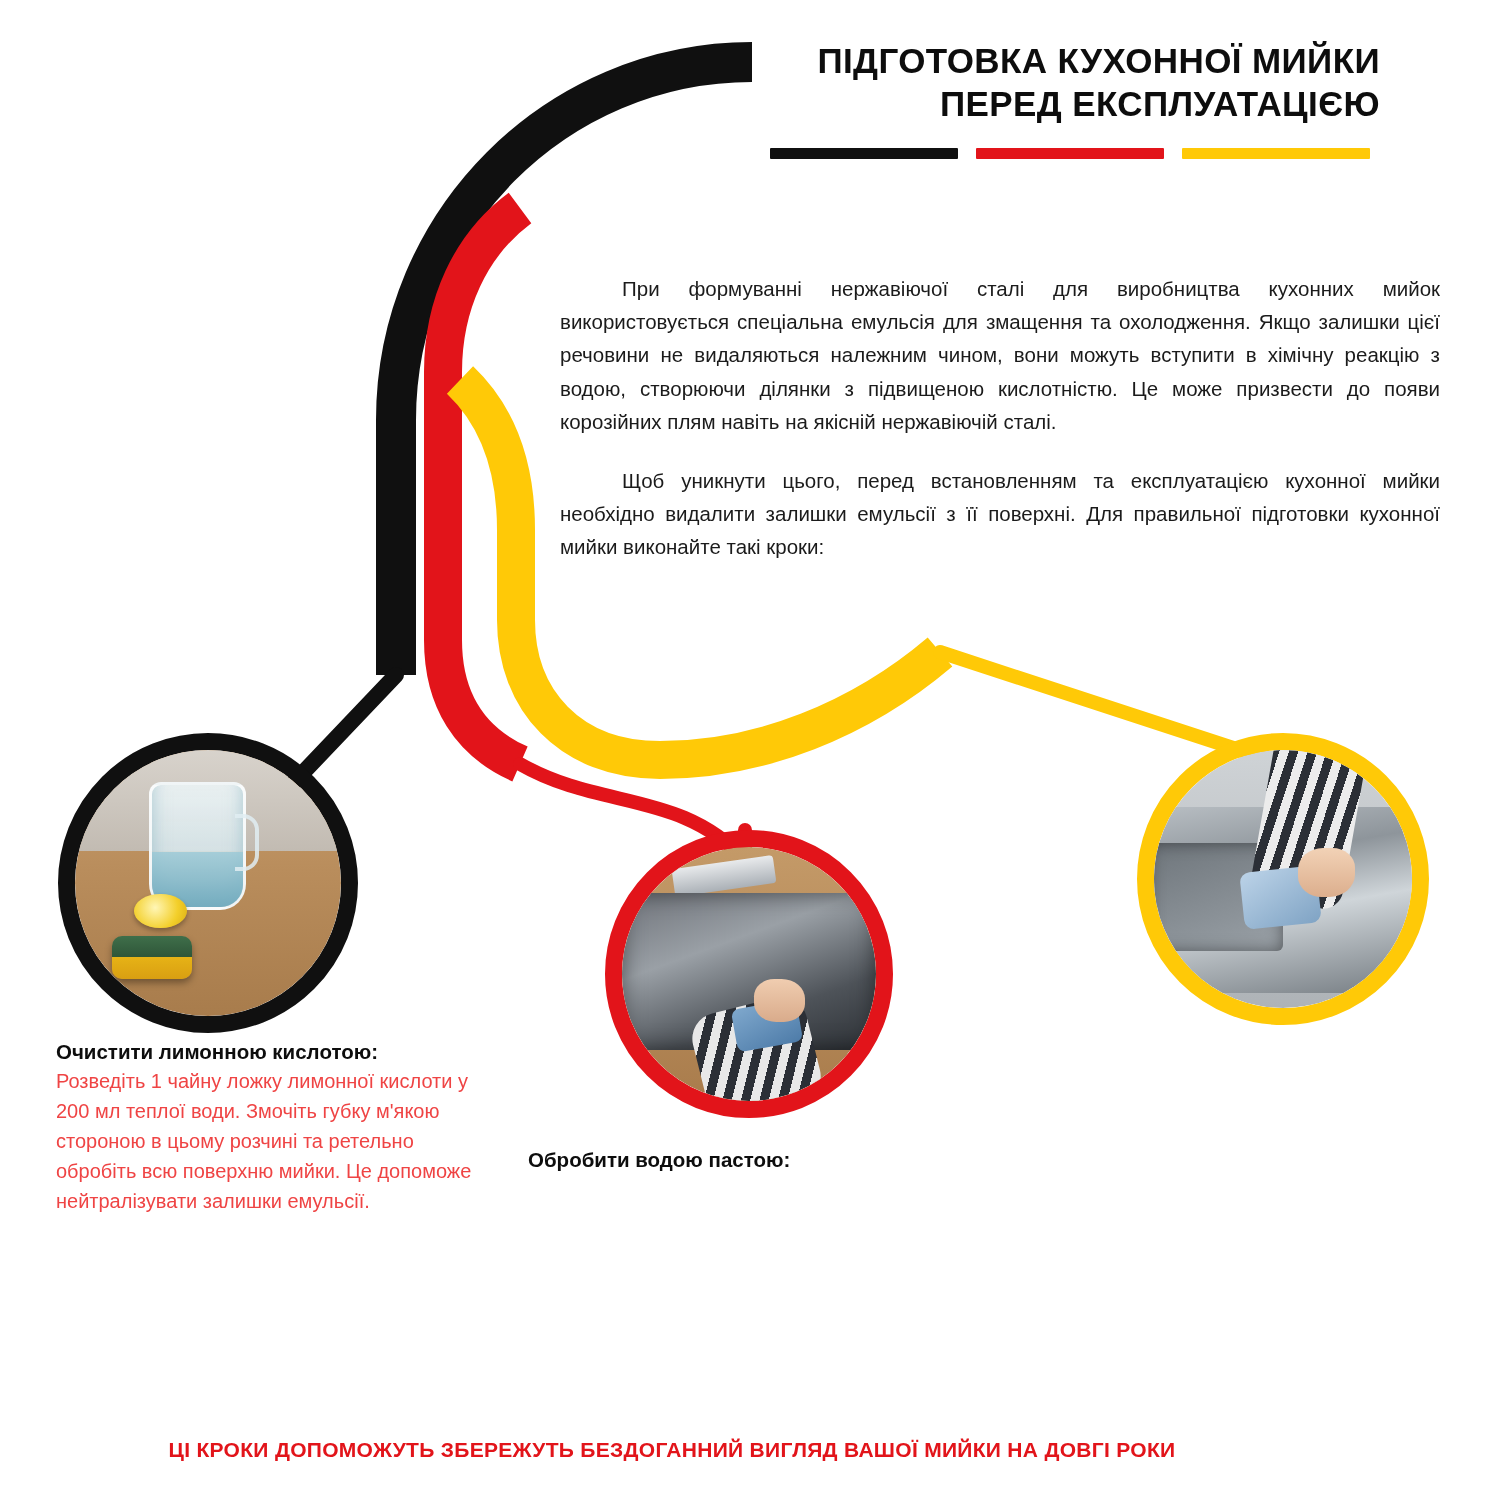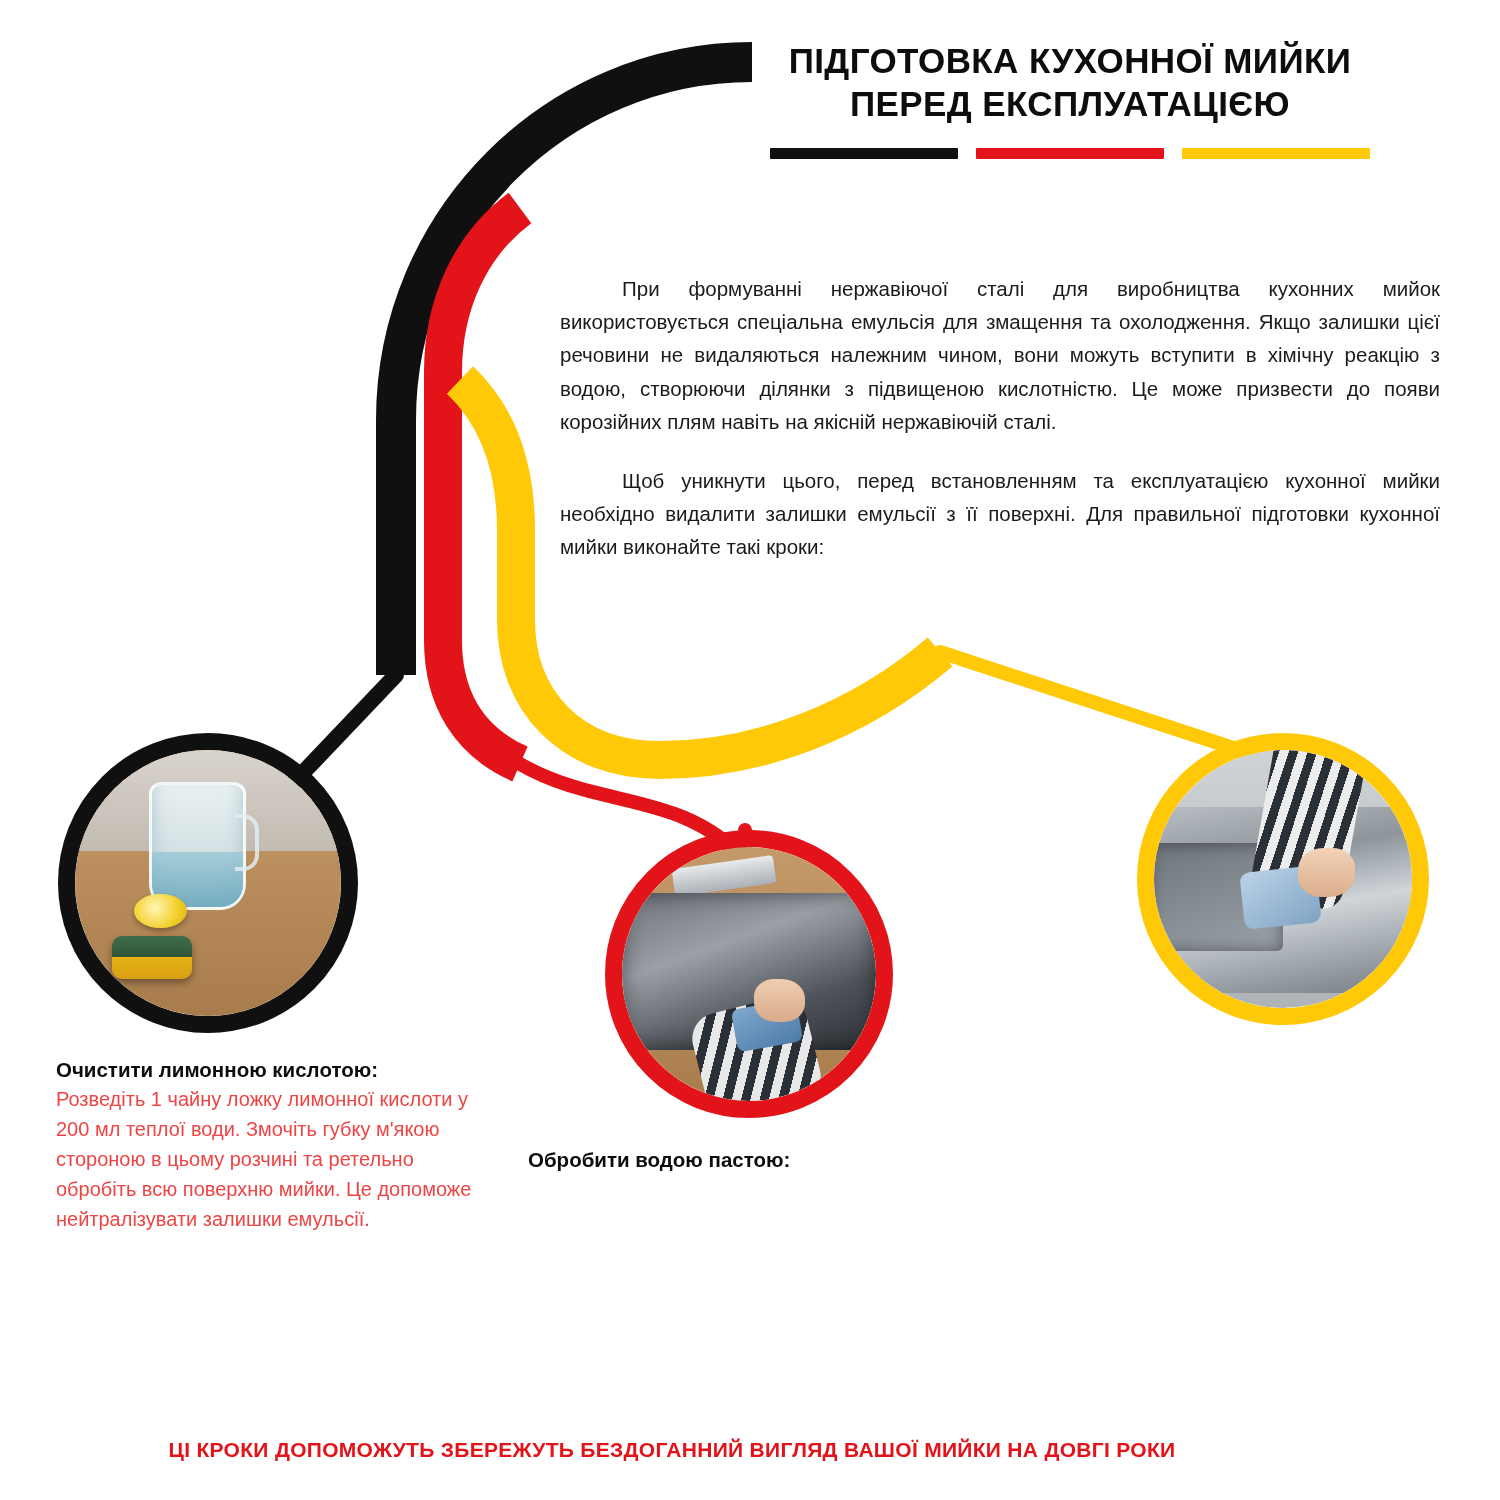--- a/index.html
+++ b/index.html
@@ -18,21 +18,21 @@
   .header{
     position:absolute;left:760px;top:40px;width:620px;
   }
   .header h1{
     margin:0;
     font-size:35px;
     line-height:1.22;
     font-weight:bold;
     letter-spacing:0.4px;
     color:#0d0d0d;
-    text-align:center;
+    text-align:right;
   }
   .rulebar{
     position:absolute;left:770px;top:148px;width:600px;height:11px;
     display:flex;gap:18px;
   }
   .rulebar span{display:block;height:11px;flex:1;border-radius:1px;}
 
   
   .bodytext{
     position:absolute;left:560px;top:272px;width:880px;
@@ -107,21 +107,21 @@
   .hand3{position:absolute;left:56%;top:38%;width:22%;height:19%;
     background:linear-gradient(180deg,#f2d2b6,#dcae8d);border-radius:44% 40% 46% 42%;}
   .cloth3{position:absolute;left:34%;top:46%;width:30%;height:22%;
     background:linear-gradient(150deg,#bcd3e8,#7fa3c4);border-radius:10px;transform:rotate(-6deg);}
 
   
   .step{position:absolute;}
   .step .st-title{font-weight:bold;font-size:20.5px;margin:0 0 2px 0;color:#0d0d0d;}
   .step .st-body{font-size:20px;line-height:1.5;color:#ef4444;margin:0;}
 
-  #step1{left:56px;top:1040px;width:430px;margin-top:18px;}
+  #step1{left:56px;top:1040px;width:430px;}
   #step2{left:528px;top:1148px;width:470px;}
   #step3{left:996px;top:1038px;width:470px;}
 
   
   .footer{
     position:absolute;left:0;top:1438px;width:1344px;text-align:center;
     font-size:21px;font-weight:bold;color:#e2141a;letter-spacing:0.3px;
   }
 </style>
 </head>

